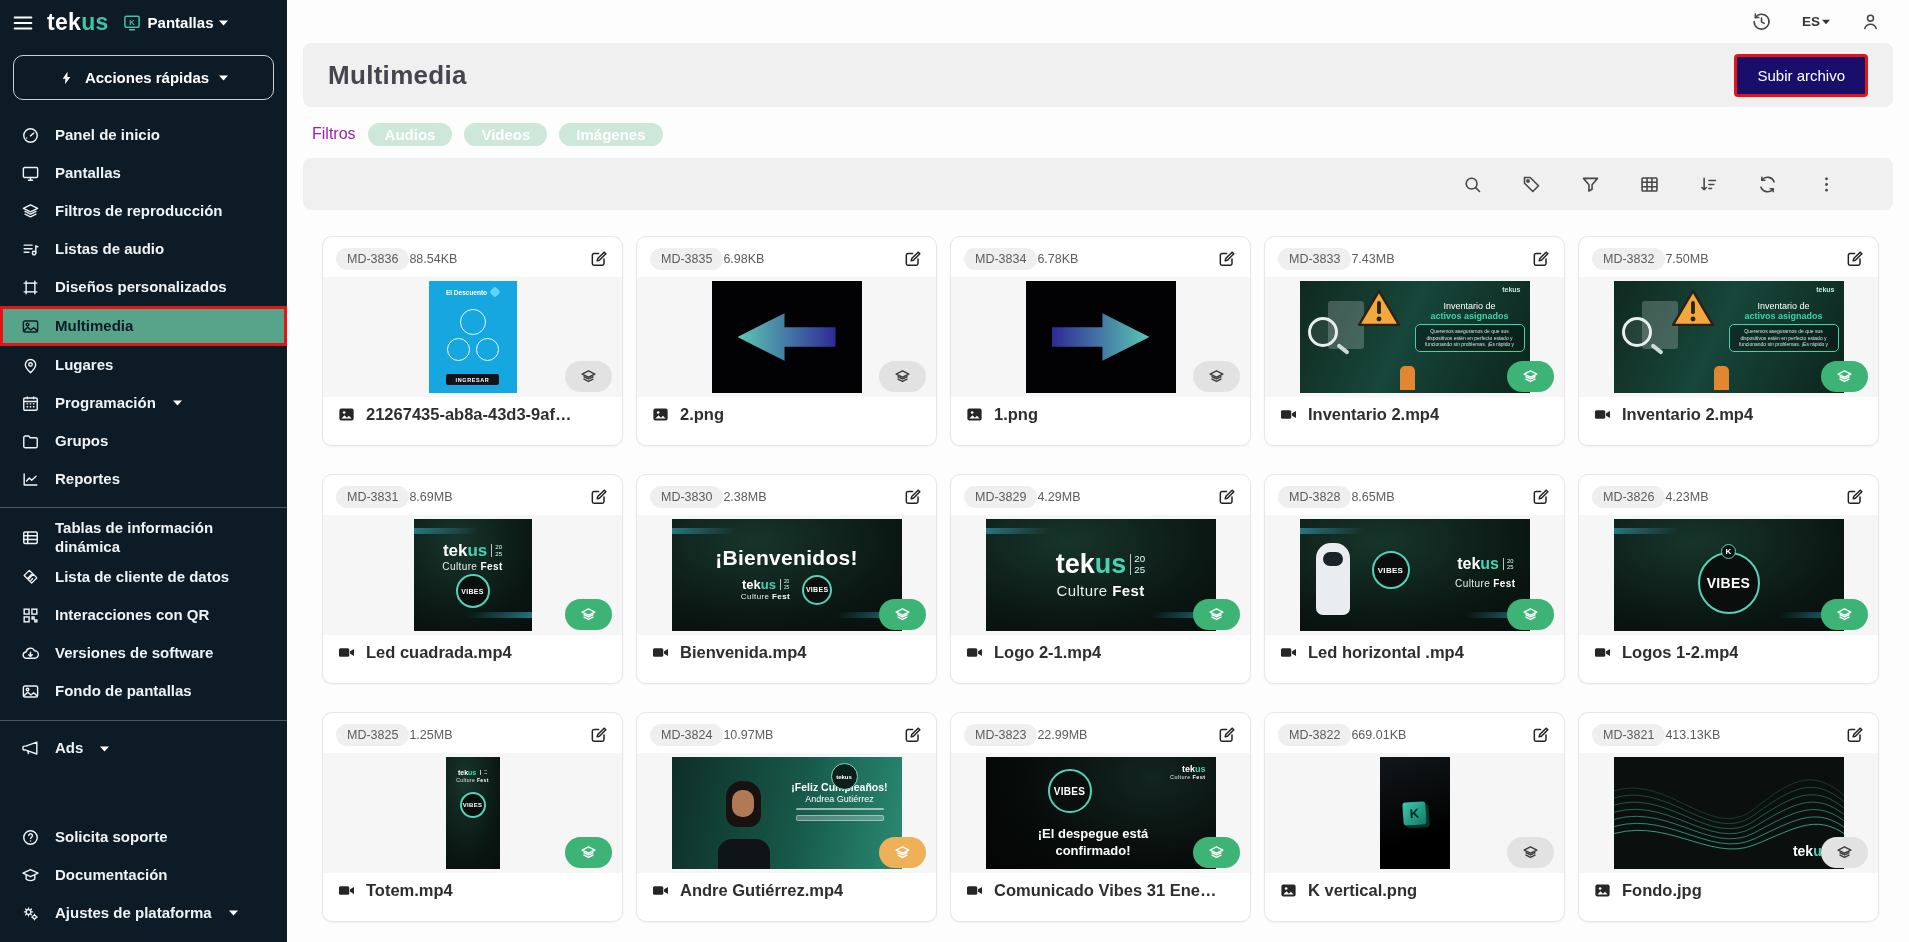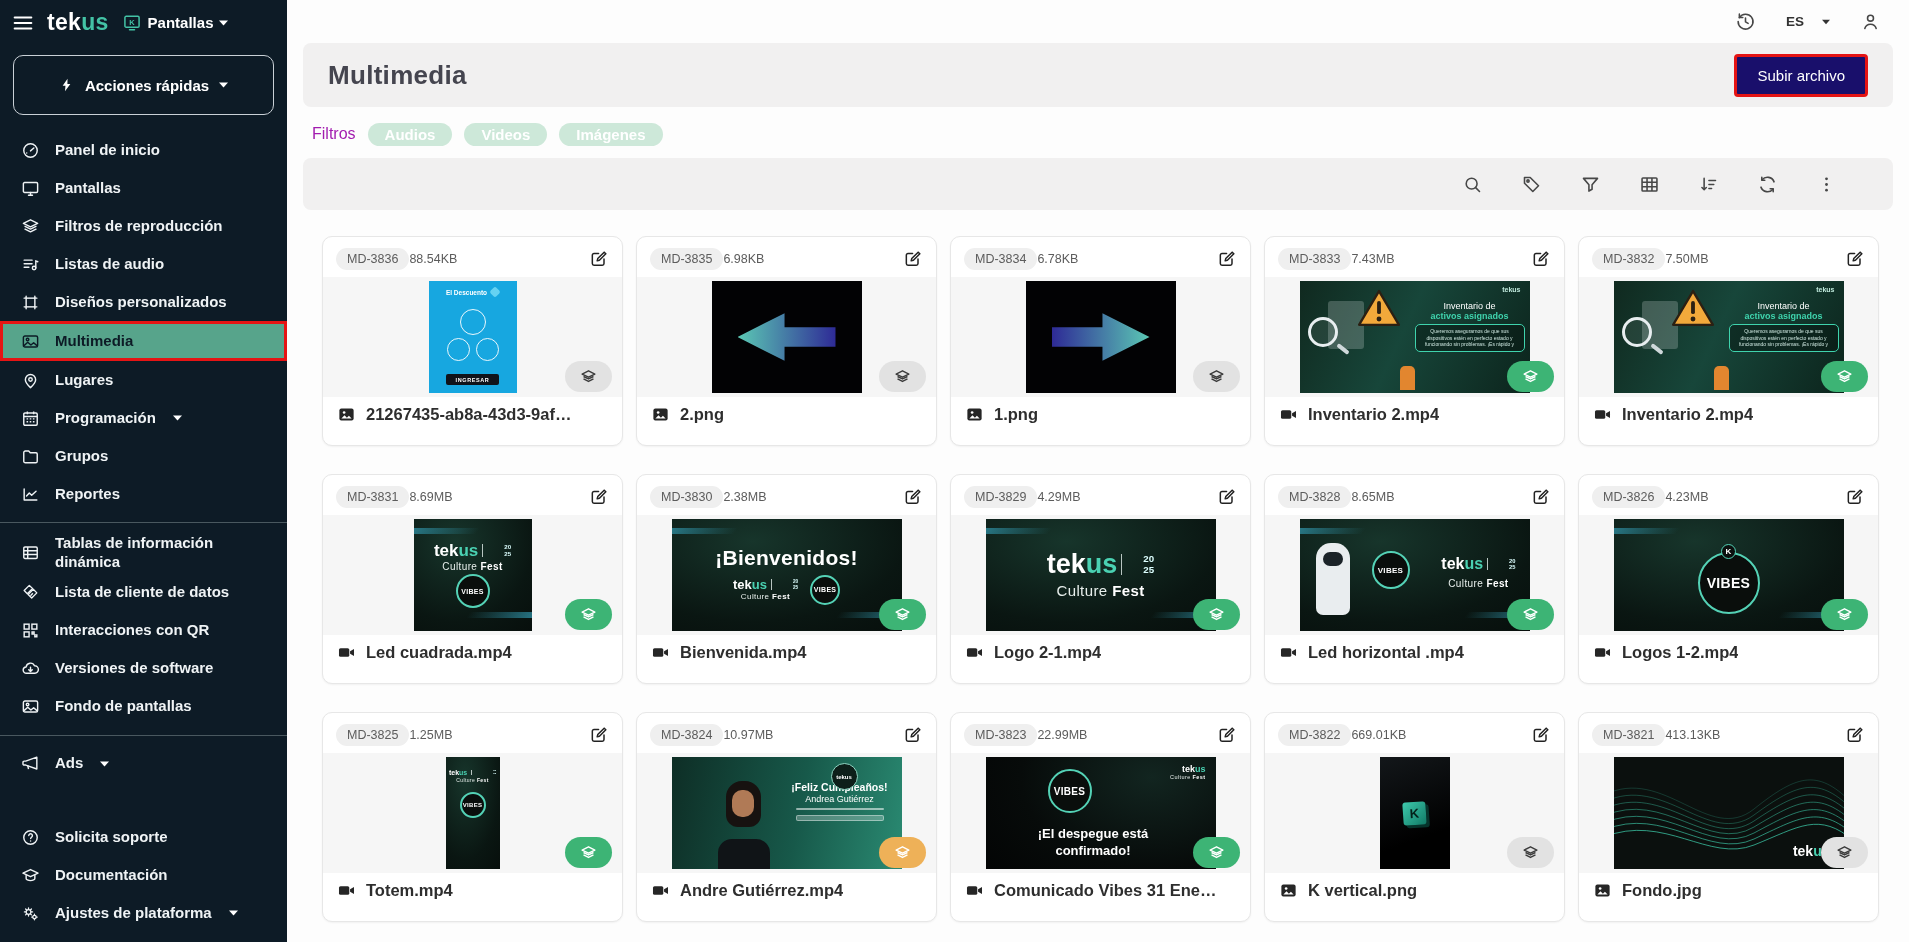--- a/index.html
+++ b/index.html
@@ -13,38 +13,38 @@
 
   
   .sidebar{position:absolute;left:0;top:0;width:287px;height:942px;background:#0d1b26;color:#eef2f5;display:flex;flex-direction:column;z-index:5}
   .side-top{display:flex;align-items:center;gap:13px;padding:11px 10px 8px 12px}
   .menu-btn{width:22px;height:22px;color:#fff;cursor:pointer}
   .logo{font-size:23px;font-weight:bold;letter-spacing:.3px;line-height:1}
   .logo .p1{color:#fff}.logo .p2{color:#43c3a6}
   .context-chip{display:flex;align-items:center;gap:6px;font-weight:bold;font-size:15px;color:#fff;cursor:pointer}
   .context-chip .icn{width:20px;height:20px}
   .caret{flex:none}
-  .qa-btn{margin:13px 13px 4px;height:60px;border:1px solid #c9d0d6;border-radius:10px;background:transparent;color:#fff;
+  .qa-btn{margin:13px 13px 4px;height:45px;border:1px solid #c9d0d6;border-radius:10px;background:transparent;color:#fff;
     font-size:15px;font-weight:600;display:flex;align-items:center;justify-content:center;gap:10px;font-family:inherit;cursor:pointer}
   .qa-btn .icn{width:16px;height:16px;color:#fff}
   .nav{margin-top:12px}
   .nav-item{display:flex;align-items:center;gap:15px;padding:2px 10px 2px 21px;min-height:38px;font-size:15px;font-weight:600;color:#eff3f5;cursor:pointer}
   .nav-item .icn{width:19px;height:19px;flex:0 0 19px}
   .nav-item .nav-label{line-height:1.25}
   .nav-item .caret{margin-left:2px;color:#fff}
   .nav-item.active{background:#57a48b;color:#0d1b26;font-weight:bold;border:3px solid #e51414;padding-left:18px;min-height:40px}
   .nav-divider{height:1px;background:#49585f;margin:9px 0}
   .side-bottom{margin-top:auto;padding-bottom:10px}
 
   
   .main{position:absolute;left:287px;top:0;width:1622px;height:942px;background:#fdfdfd}
   .topbar{height:43px;display:flex;align-items:center;justify-content:flex-end;gap:30px;padding-right:28px;color:#3c3c3c}
   .tool-btn{display:inline-flex;cursor:pointer;color:#474747}
   .topbar .tool-btn{width:21px;height:21px}
-  .lang{display:flex;align-items:center;gap:18px;font-size:13.5px;font-weight:bold;color:#333;cursor:pointer}
+  .lang{display:flex;align-items:center;gap:2px;font-size:13.5px;font-weight:bold;color:#333;cursor:pointer}
   .title-band{margin:0 16px;height:64px;background:#f1f0f0;border-radius:8px;display:flex;align-items:center;padding:0 25px}
   .page-title{font-size:26px;font-weight:bold;color:#45454f;letter-spacing:.3px}
   .upload-btn{margin-left:auto;background:#190f6b;color:#fff;font-size:15px;padding:10px 20px;border:3px solid #e51414;border-radius:4px;font-family:inherit;cursor:pointer}
   .filters-row{display:flex;align-items:center;gap:12px;margin:13px 16px 0 25px;height:28px}
   .filters-label{font-size:16px;color:#a21caf}
   .chip{background:#cde8d9;color:#fff;font-weight:bold;font-size:15px;padding:3px 17px;border-radius:999px;cursor:pointer}
   .toolbar{margin:10px 16px 0;height:52px;background:#f1f0f0;border-radius:8px;display:flex;align-items:center;justify-content:flex-end;gap:38px;padding-right:56px}
   .toolbar .tool-btn{width:21px;height:21px}
 
   
@@ -64,21 +64,21 @@
   .ficon{width:19px;height:19px;color:#262626;flex:0 0 19px}
   .fname{font-size:16.5px;font-weight:bold;color:#2e2e2e;white-space:nowrap;overflow:hidden;text-overflow:ellipsis}
 
   
   .art{position:relative;overflow:hidden;flex:none}
   .wide{width:230px;height:112px}
   .dk2{background:radial-gradient(120% 130% at 35% 20%, #17352b 0%, #0a1612 55%, #050a08 100%)}
   .streak{position:absolute;width:72px;height:6px;transform:skewX(-35deg);background:linear-gradient(90deg,#2f8fa3,rgba(18,40,50,0));opacity:.85;z-index:1}
   .bl{display:inline-flex;align-items:center;font-weight:bold;color:#fff;line-height:1;z-index:2}
   .bl .b1{color:#fff}.bl .b2{color:#4ad1b2}
-  .yr{display:inline-flex;flex-direction:column;border-left:1.5px solid #b9c6c2;padding-left:21px;margin-left:4px;font-size:.36em;line-height:1.1;color:#dff;font-weight:bold;font-style:normal}
+  .yr{display:inline-flex;flex-direction:column;border-left:1.5px solid #b9c6c2;padding-left:3px;margin-left:4px;font-size:.36em;line-height:1.1;color:#dff;font-weight:normal;font-style:normal}
   .yr i{font-style:normal}
   .fest{color:#e8efec;letter-spacing:.4px;z-index:2}
   .fest b{color:#fff}
   .vibes{border:2px solid #54d2b6;border-radius:50%;background:#0a0e0c;color:#fff;font-weight:bold;
     display:inline-flex;align-items:center;justify-content:center;letter-spacing:.3px;z-index:3;flex:none}
 
   .poster{width:88px;height:112px;background:#17a7e0;display:flex;flex-direction:column;align-items:center;padding-top:7px}
   .poster-head{display:flex;gap:4px;align-items:center;color:#fff;font-size:6.5px;font-weight:bold}
   .pd{width:8px;height:8px;background:#65d2f2;border-radius:2px;transform:rotate(45deg);display:inline-block}
   .pcs{flex:1;display:flex;flex-direction:column;align-items:center;justify-content:center;gap:3px}

